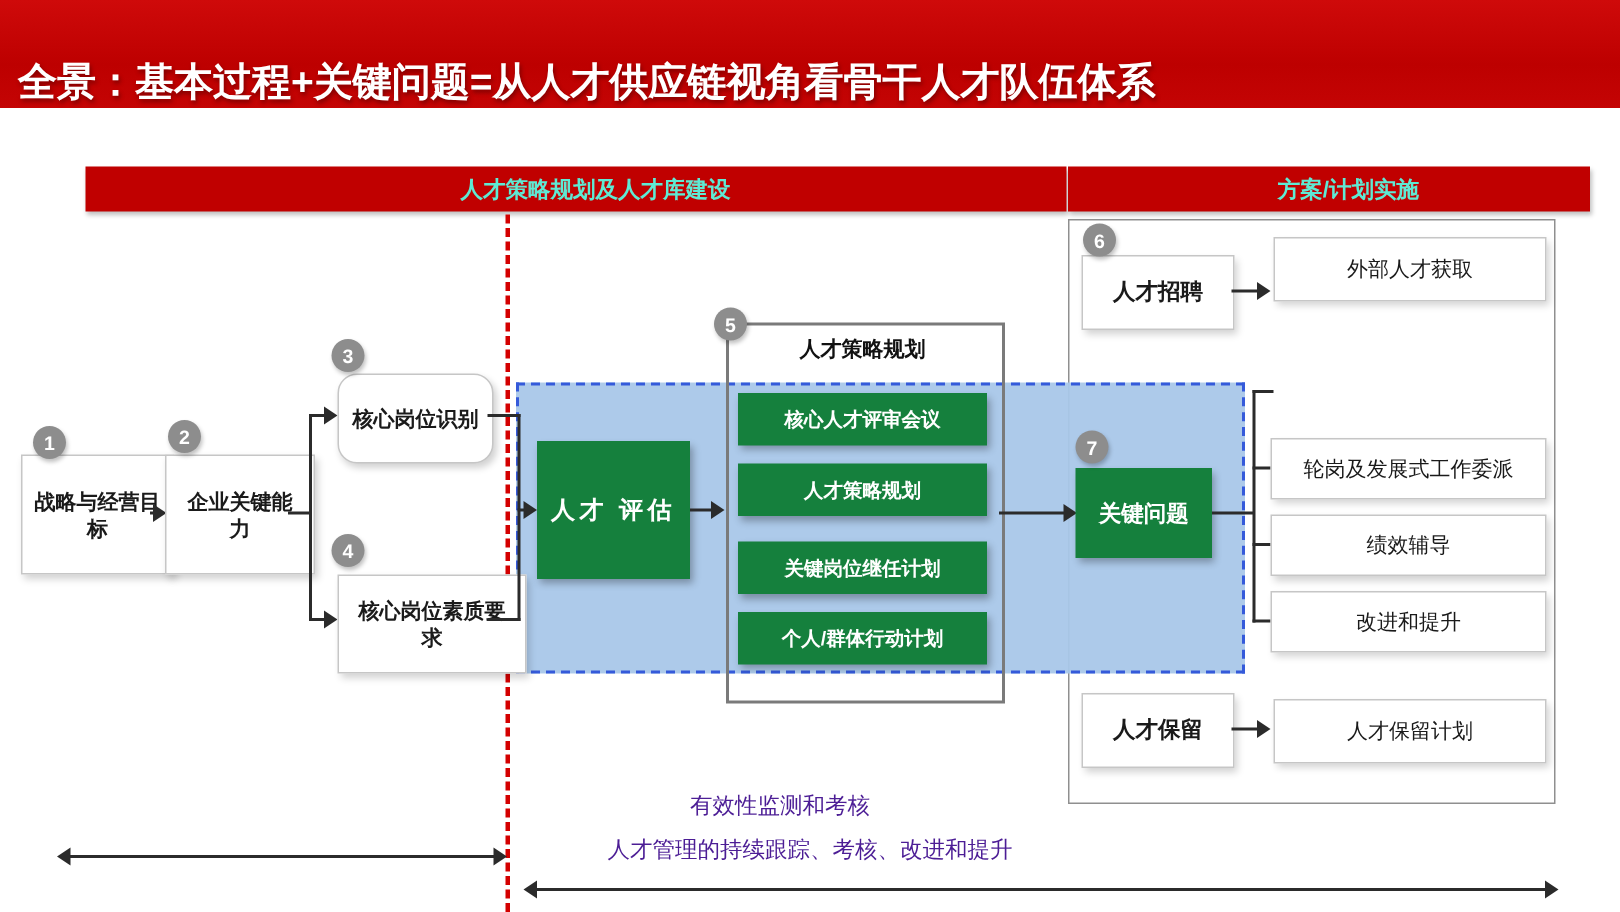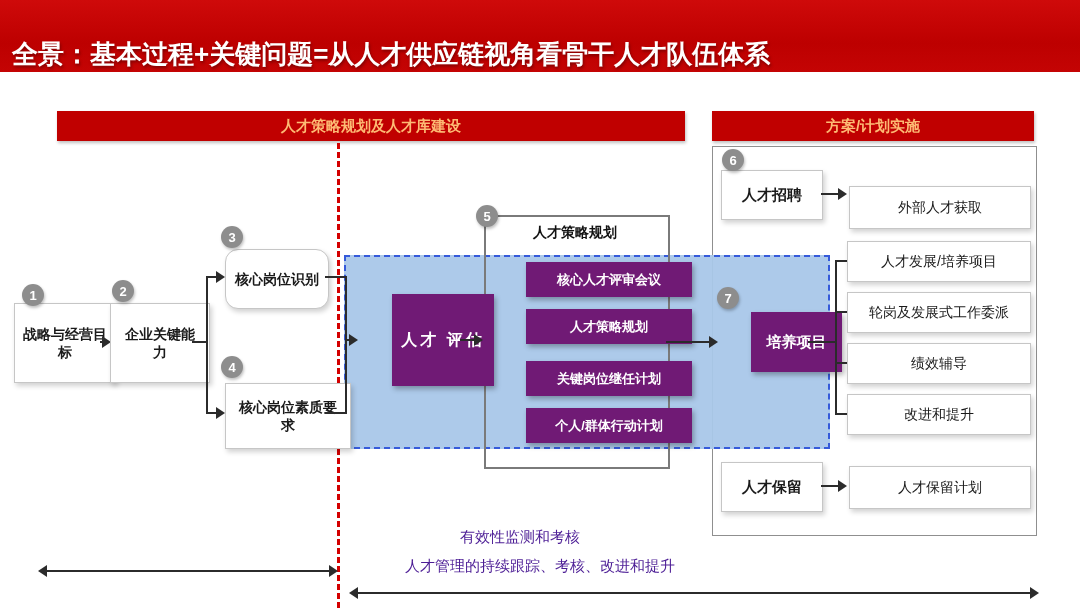--- a/index.html
+++ b/index.html
@@ -8,30 +8,30 @@
     font-family:"Liberation Sans","DejaVu Sans",sans-serif;overflow:hidden;
   }
   .abs{position:absolute;}
   
   .banner{left:0;top:0;width:1080px;height:72px;
     background:linear-gradient(180deg,#cf0a0a 0%,#bd0000 60%,#c40404 100%);
     display:flex;align-items:flex-end;z-index:2;}
   .banner-title{color:#ffffff;font-weight:bold;font-size:26px;padding-left:12px;
     letter-spacing:0px;text-shadow:1px 2px 3px rgba(0,0,0,.35);white-space:nowrap;}
   
-  .redbar{background:#c00000;color:#fdba74;font-weight:bold;font-size:15px;
+  .redbar{background:#c00000;color:#5eead4;font-weight:bold;font-size:15px;
     display:flex;align-items:center;justify-content:center;z-index:3;
-    box-shadow:1px 2px 3px rgba(0,0,0,.25);}
+    box-shadow:1px 2px 3px rgba(0,0,0,.25);padding-left:26px;}
   
   .box-white{background:#ffffff;border:1px solid #c6c6c6;color:#1a1a1a;
     display:flex;align-items:center;justify-content:center;text-align:center;
     font-size:14px;line-height:1.3;box-shadow:2px 3px 5px rgba(0,0,0,.18);z-index:5;}
-  .box-blue{background:#701a75;color:#ffffff;font-weight:bold;
+  .box-blue{background:#15803d;color:#ffffff;font-weight:bold;
     display:flex;align-items:center;justify-content:center;text-align:center;
-    box-shadow:2px 3px 5px rgba(0,0,0,.3);z-index:5;margin-left:34px;}
+    box-shadow:2px 3px 5px rgba(0,0,0,.3);z-index:5;}
   .bold{font-weight:bold;}
   
   .circle{width:22px;height:22px;border-radius:50%;background:#8d8d8d;color:#fff;
     font-size:13px;font-weight:bold;display:flex;align-items:center;justify-content:center;
     z-index:7;box-shadow:1px 2px 3px rgba(0,0,0,.25);}
   
   .impl-container{border:1px solid #8f8f8f;background:#ffffff;z-index:1;}
   .blue-zone{background:#a9c8e9;border:2px dashed #2b52d9;z-index:2;opacity:.95;}
   .plan-container{border:2px solid #7a7a7a;background:transparent;z-index:4;}
   .plan-title{font-size:14px;font-weight:bold;color:#111;text-align:center;z-index:6;}
@@ -105,33 +105,32 @@
   <div class="abs box-blue" style="left:492px;top:361px;width:166px;height:35px;font-size:13px;">关键岗位继任计划</div>
   <div class="abs box-blue" style="left:492px;top:408px;width:166px;height:35px;font-size:13px;">个人/群体行动计划</div>
 
   <div class="abs hline" style="left:666px;top:341px;width:46px;"></div>
   <div class="abs ah-r" style="left:709px;top:336px;"></div>
 
   <div class="abs circle" style="left:722px;top:149px;">6</div>
   <div class="abs box-white bold" style="left:721px;top:170px;width:100px;height:48px;font-size:15px;">人才招聘</div>
   <div class="abs hline" style="left:821px;top:193px;width:18px;"></div>
   <div class="abs ah-r" style="left:838px;top:188px;"></div>
-  <div class="abs box-white" style="left:849px;top:186px;width:180px;height:41px;">外部人才获取</div>
+  <div class="abs box-white" style="left:849px;top:158px;width:180px;height:41px;">外部人才获取</div>
 
   <div class="abs circle" style="left:717px;top:287px;">7</div>
-  <div class="abs box-blue" style="left:717px;top:312px;width:91px;height:60px;font-size:15px;">培养项目</div>
+  <div class="abs box-blue" style="left:717px;top:312px;width:91px;height:60px;font-size:15px;">关键问题</div>
 
   <div class="abs hline" style="left:808px;top:341px;width:28px;"></div>
   <div class="abs vline" style="left:835px;top:260px;height:155px;"></div>
   <div class="abs hline" style="left:835px;top:260px;width:14px;"></div>
   <div class="abs hline" style="left:835px;top:311px;width:14px;"></div>
   <div class="abs hline" style="left:835px;top:362px;width:14px;"></div>
   <div class="abs hline" style="left:835px;top:413px;width:14px;"></div>
 
-  <div class="abs box-white" style="left:847px;top:241px;width:182px;height:39px;">人才发展/培养项目</div>
   <div class="abs box-white" style="left:847px;top:292px;width:182px;height:39px;">轮岗及发展式工作委派</div>
   <div class="abs box-white" style="left:847px;top:343px;width:182px;height:39px;">绩效辅导</div>
   <div class="abs box-white" style="left:847px;top:394px;width:182px;height:39px;">改进和提升</div>
 
   <div class="abs box-white bold" style="left:721px;top:462px;width:100px;height:48px;font-size:15px;">人才保留</div>
   <div class="abs hline" style="left:821px;top:485px;width:18px;"></div>
   <div class="abs ah-r" style="left:838px;top:480px;"></div>
   <div class="abs box-white" style="left:849px;top:466px;width:180px;height:41px;">人才保留计划</div>
 
   <div class="abs footer-text" style="left:395px;top:528px;width:250px;">有效性监测和考核</div>

